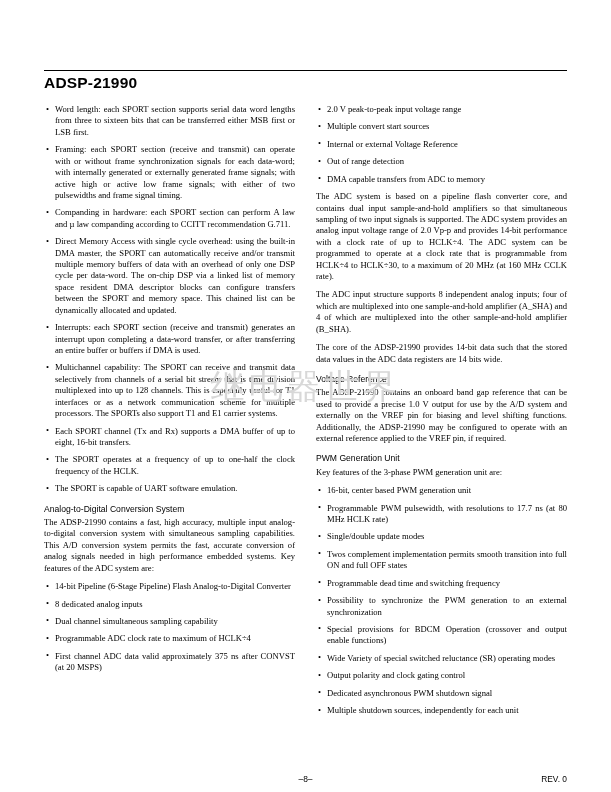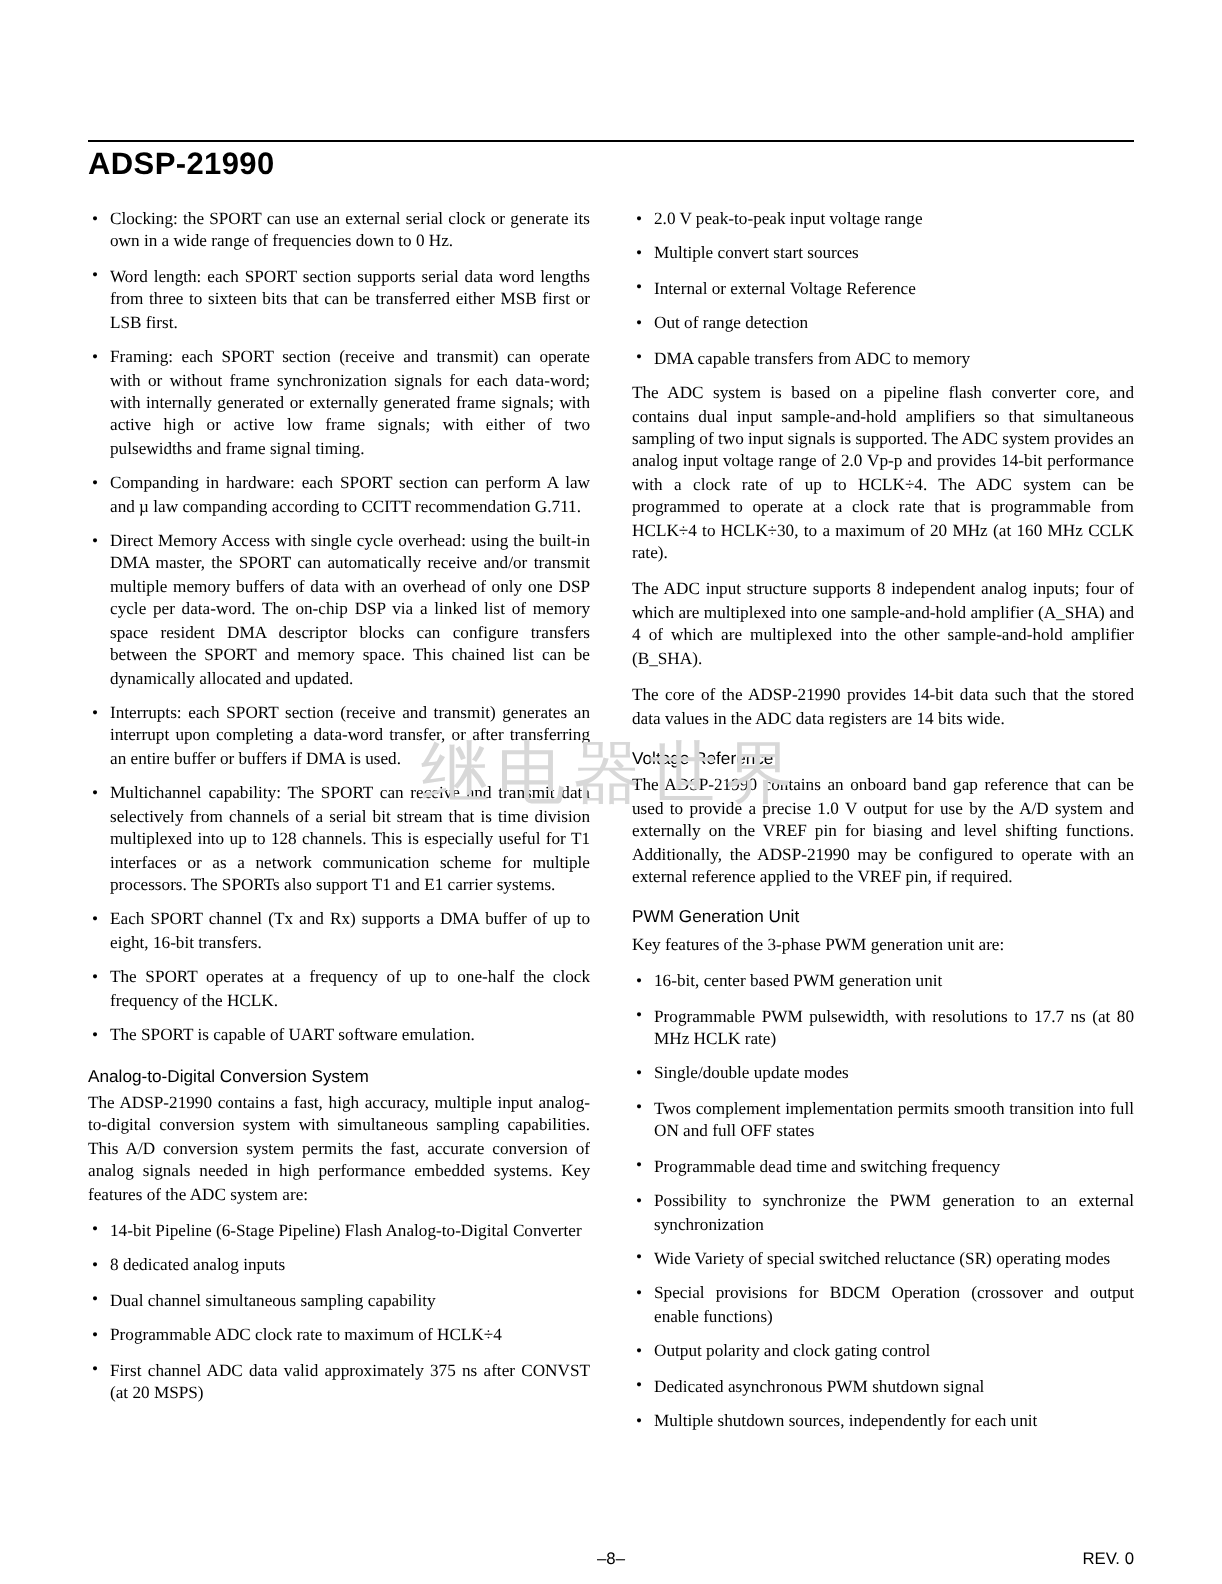--- a/index.html
+++ b/index.html
@@ -128,21 +128,20 @@
 
   <div class="rule-top"></div>
   <div class="doc-title">ADSP-21990</div>
 
   <div class="watermark">继电器世界</div>
 
   <div class="columns">
 
     <div class="col">
       <ul class="bullets">
-        <li>Clocking: the SPORT can use an external serial clock or generate its own in a wide range of frequencies down to 0 Hz.</li>
         <li>Word length: each SPORT section supports serial data word lengths from three to sixteen bits that can be transferred either MSB first or LSB first.</li>
         <li>Framing: each SPORT section (receive and transmit) can operate with or without frame synchronization signals for each data-word; with internally generated or externally generated frame signals; with active high or active low frame signals; with either of two pulsewidths and frame signal timing.</li>
         <li>Companding in hardware: each SPORT section can perform A law and µ law companding according to CCITT recommendation G.711.</li>
         <li>Direct Memory Access with single cycle overhead: using the built-in DMA master, the SPORT can automatically receive and/or transmit multiple memory buffers of data with an overhead of only one DSP cycle per data-word. The on-chip DSP via a linked list of memory space resident DMA descriptor blocks can configure transfers between the SPORT and memory space. This chained list can be dynamically allocated and updated.</li>
         <li>Interrupts: each SPORT section (receive and transmit) generates an interrupt upon completing a data-word transfer, or after transferring an entire buffer or buffers if DMA is used.</li>
         <li>Multichannel capability: The SPORT can receive and transmit data selectively from channels of a serial bit stream that is time division multiplexed into up to 128 channels. This is especially useful for T1 interfaces or as a network communication scheme for multiple processors. The SPORTs also support T1 and E1 carrier systems.</li>
         <li>Each SPORT channel (Tx and Rx) supports a DMA buffer of up to eight, 16-bit transfers.</li>
         <li>The SPORT operates at a frequency of up to one-half the clock frequency of the HCLK.</li>
         <li>The SPORT is capable of UART software emulation.</li>
       </ul>
@@ -178,22 +177,22 @@
       <h2 class="subhead">PWM Generation Unit</h2>
       <p class="para">Key features of the 3-phase PWM generation unit are:</p>
 
       <ul class="bullets">
         <li>16-bit, center based PWM generation unit</li>
         <li>Programmable PWM pulsewidth, with resolutions to 17.7 ns (at 80 MHz HCLK rate)</li>
         <li>Single/double update modes</li>
         <li>Twos complement implementation permits smooth transition into full ON and full OFF states</li>
         <li>Programmable dead time and switching frequency</li>
         <li>Possibility to synchronize the PWM generation to an external synchronization</li>
+        <li>Special provisions for BDCM Operation (crossover and output enable functions)</li>
         <li>Wide Variety of special switched reluctance (SR) operating modes</li>
-        <li>Special provisions for BDCM Operation (crossover and output enable functions)</li>
         <li>Output polarity and clock gating control</li>
         <li>Dedicated asynchronous PWM shutdown signal</li>
         <li>Multiple shutdown sources, independently for each unit</li>
       </ul>
     </div>
 
   </div>
 
   <div class="footer">
     <span class="page-num">–8–</span>

